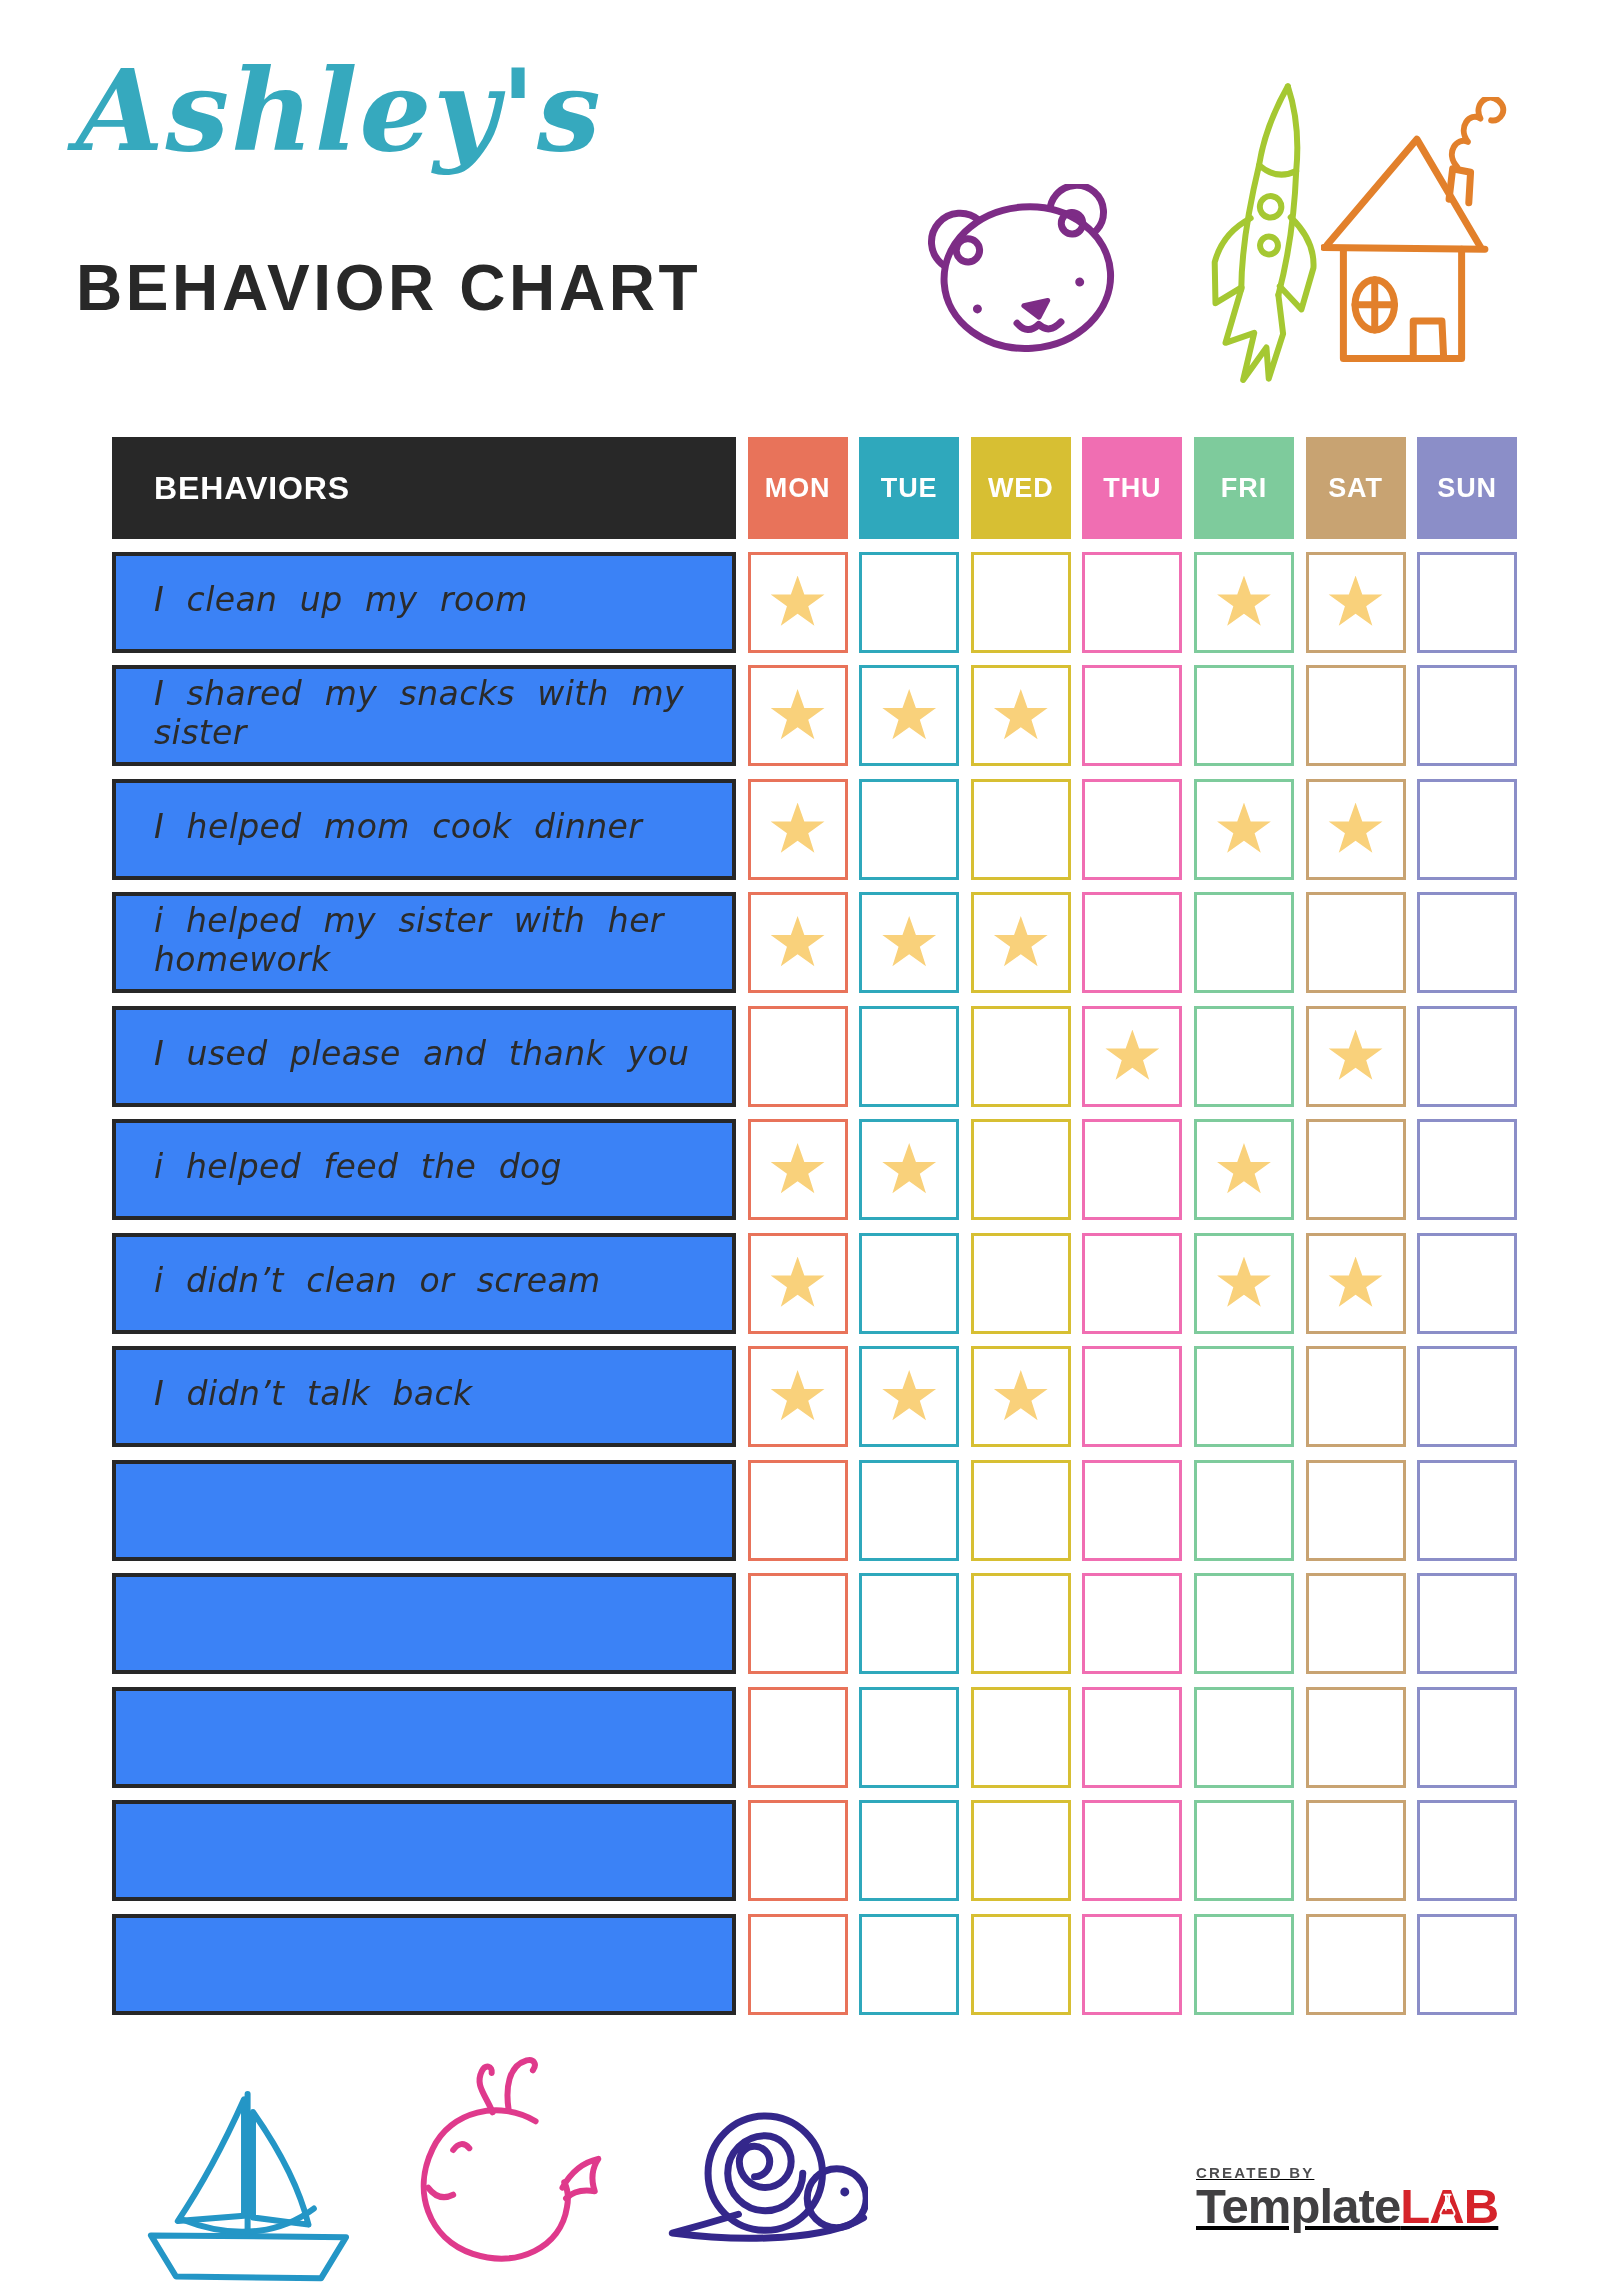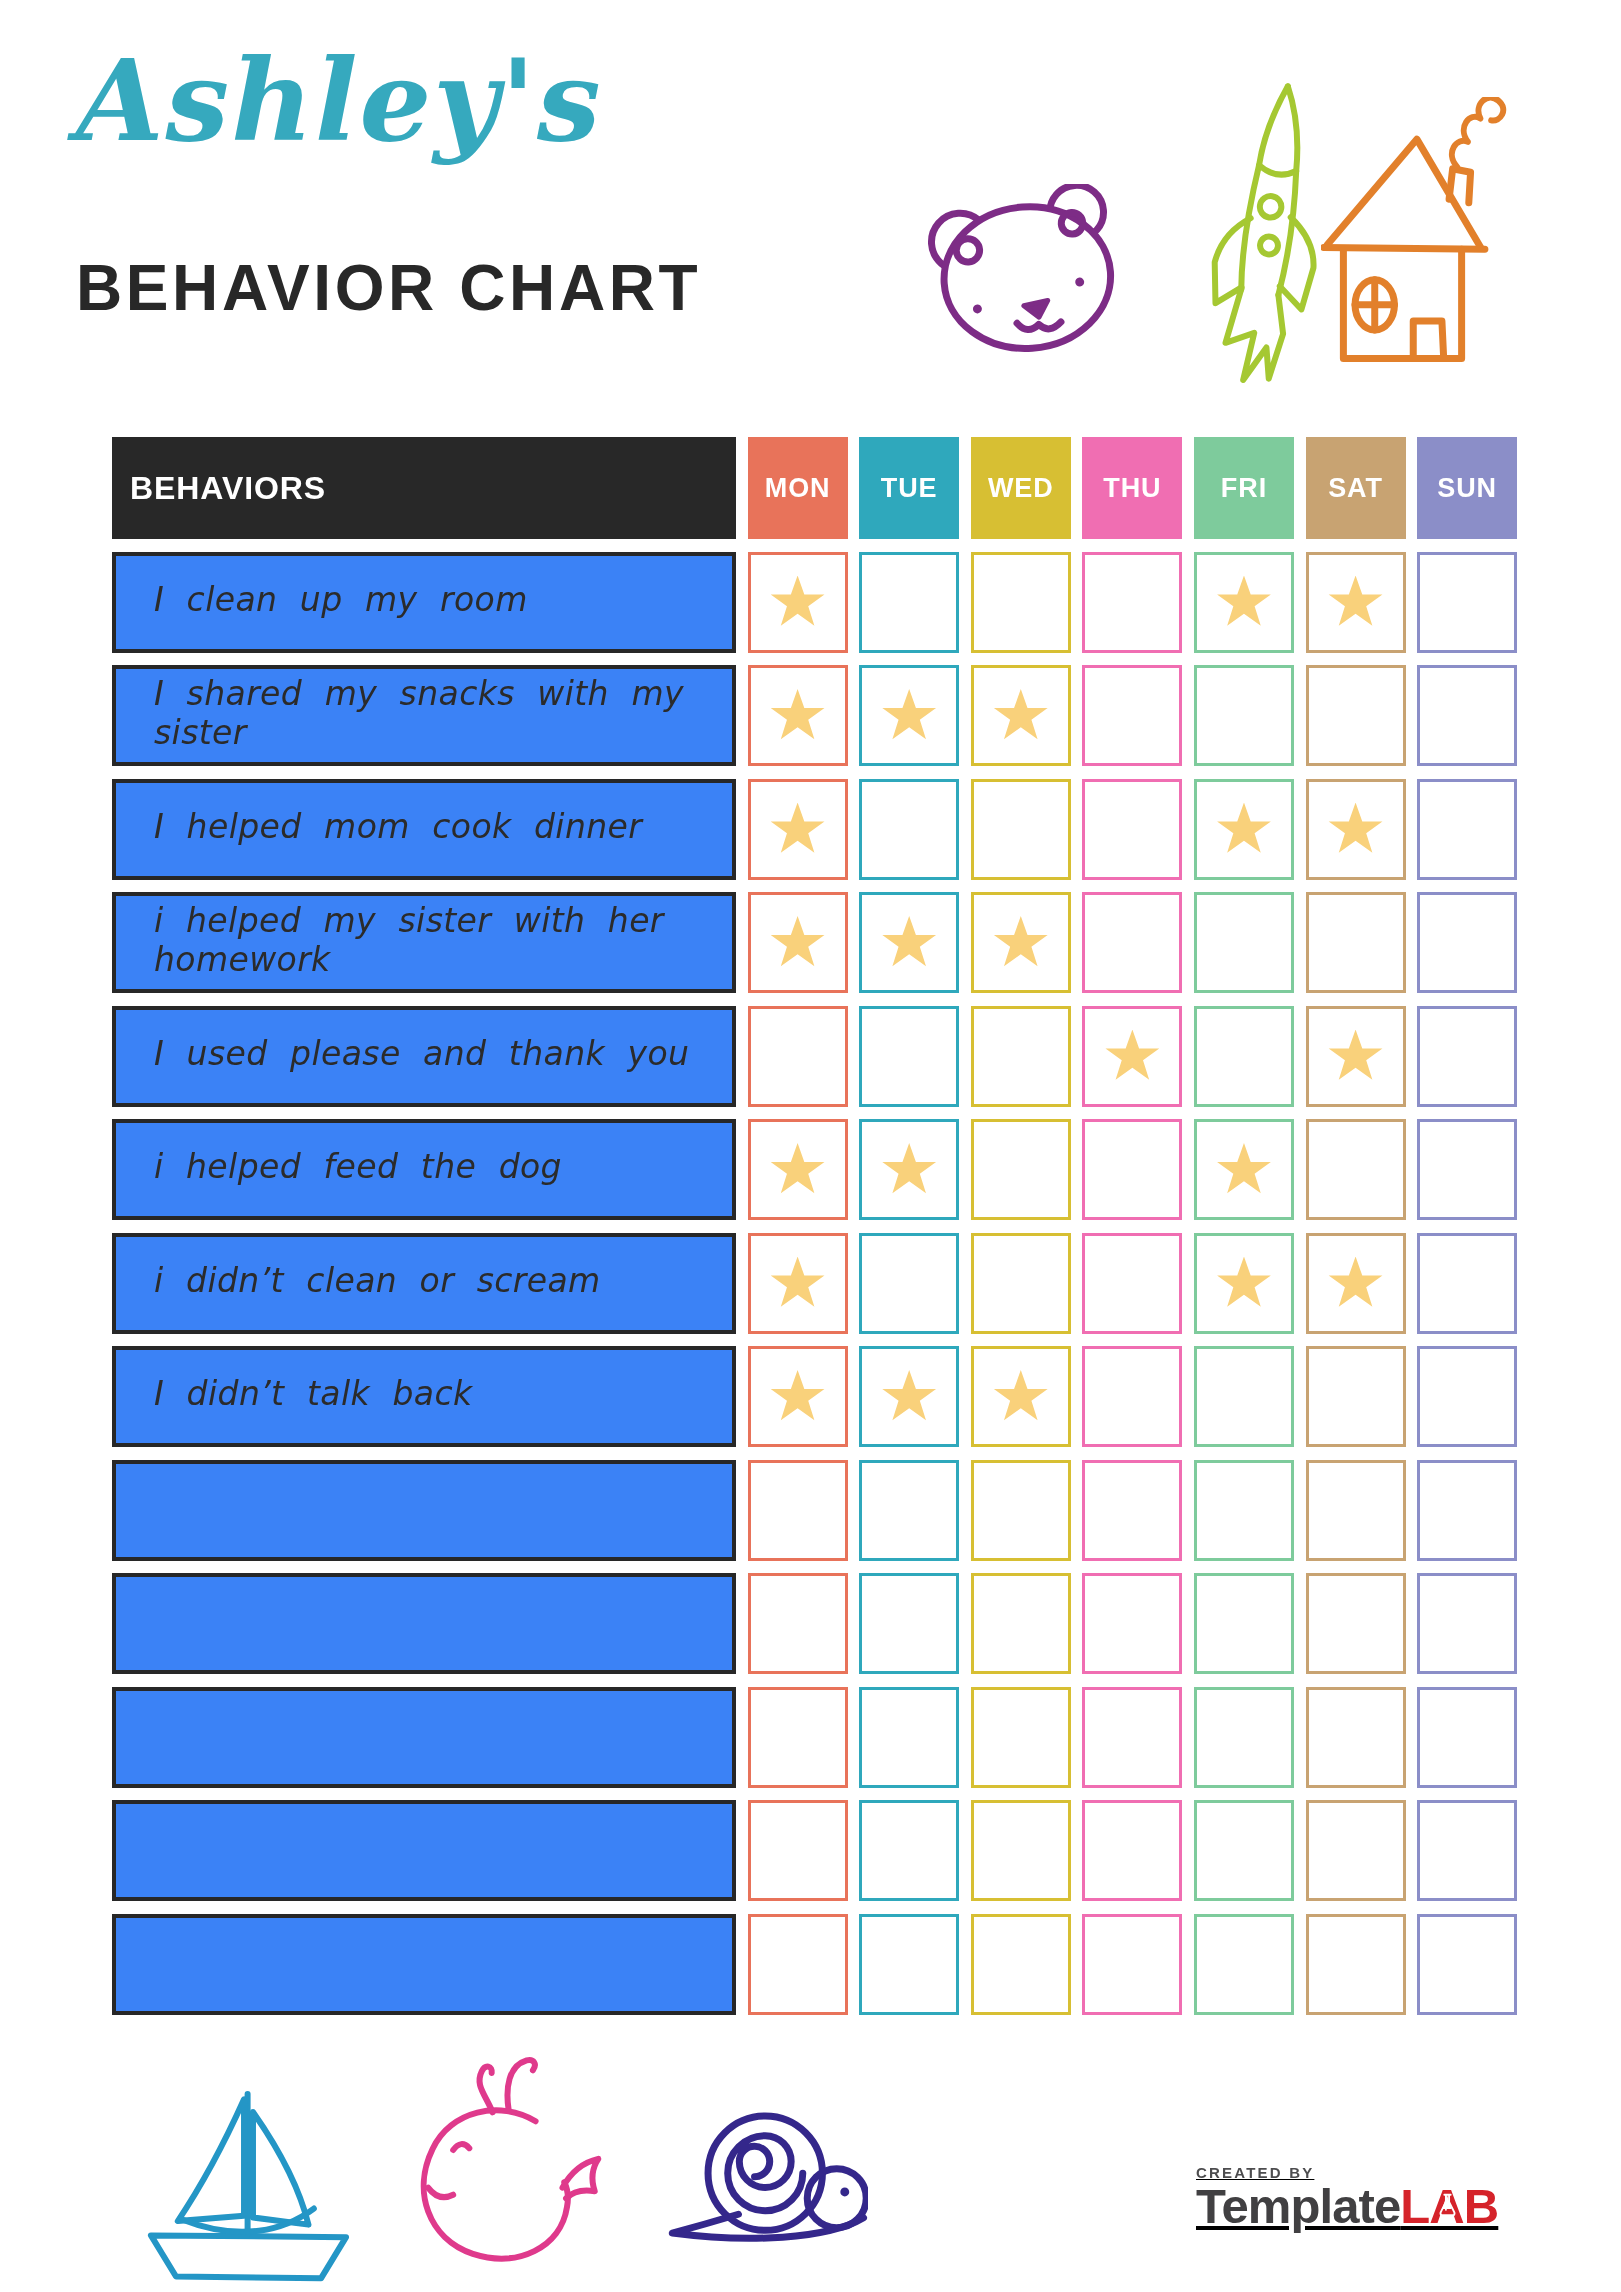--- a/index.html
+++ b/index.html
@@ -1,32 +1,32 @@
 <!DOCTYPE html>
 <html style="font-size:14.3px"><head>
 <meta charset="utf-8">
 <style>
   html,body{margin:0;padding:0;background:#e8e8e8;}
   .page{position:relative;width:1621px;height:2293px;background:#ffffff;overflow:hidden;
         font-family:"Liberation Sans",sans-serif;}
   
-  .script-name{position:absolute;left:76px;top:30px;font-family:"DejaVu Serif",serif;
+  .script-name{position:absolute;left:76px;top:40px;font-family:"DejaVu Serif",serif;
         font-style:italic;font-weight:700;font-size:113px;line-height:1.25;letter-spacing:1.8px;}
   .chart-title{position:absolute;left:76px;top:256px;font-size:64px;font-weight:700;
         letter-spacing:3.6px;line-height:1;}
   
   .deco{position:absolute;}
   .deco svg{display:block;width:100%;height:100%;}
   .deco path,.deco circle,.deco ellipse,.deco line{vector-effect:non-scaling-stroke;}
   
   .grid{position:absolute;left:112px;top:437px;width:1408px;display:grid;
         grid-template-columns:624px repeat(7,100px);
         grid-template-rows:102px repeat(13,101px);
         column-gap:11.6px;row-gap:12.5px;}
-  .behaviors-header{display:flex;align-items:center;padding-left:18px;box-sizing:border-box;
+  .behaviors-header{display:flex;align-items:center;padding-left:42px;box-sizing:border-box;
         color:#ffffff;font-size:32px;font-weight:700;letter-spacing:0.9px;}
   .day-header{display:flex;align-items:center;justify-content:center;color:#ffffff;
         font-size:27px;font-weight:600;letter-spacing:0.9px;}
   .behavior-cell{border:4.5px solid #272727;box-sizing:border-box;background:#3b82f6;
         display:flex;align-items:center;padding-left:38px;}
   .behavior-text{font-family:"DejaVu Sans",sans-serif;font-style:italic;font-size:33px;
         color:#2b2b2b;word-spacing:11.6px;letter-spacing:0.4px;padding-bottom:5.4px;}
   .day-cell{border:3.6px solid;box-sizing:border-box;background:#fff;
         display:flex;align-items:center;justify-content:center;}
   .star{width:56px;height:53px;display:block;

